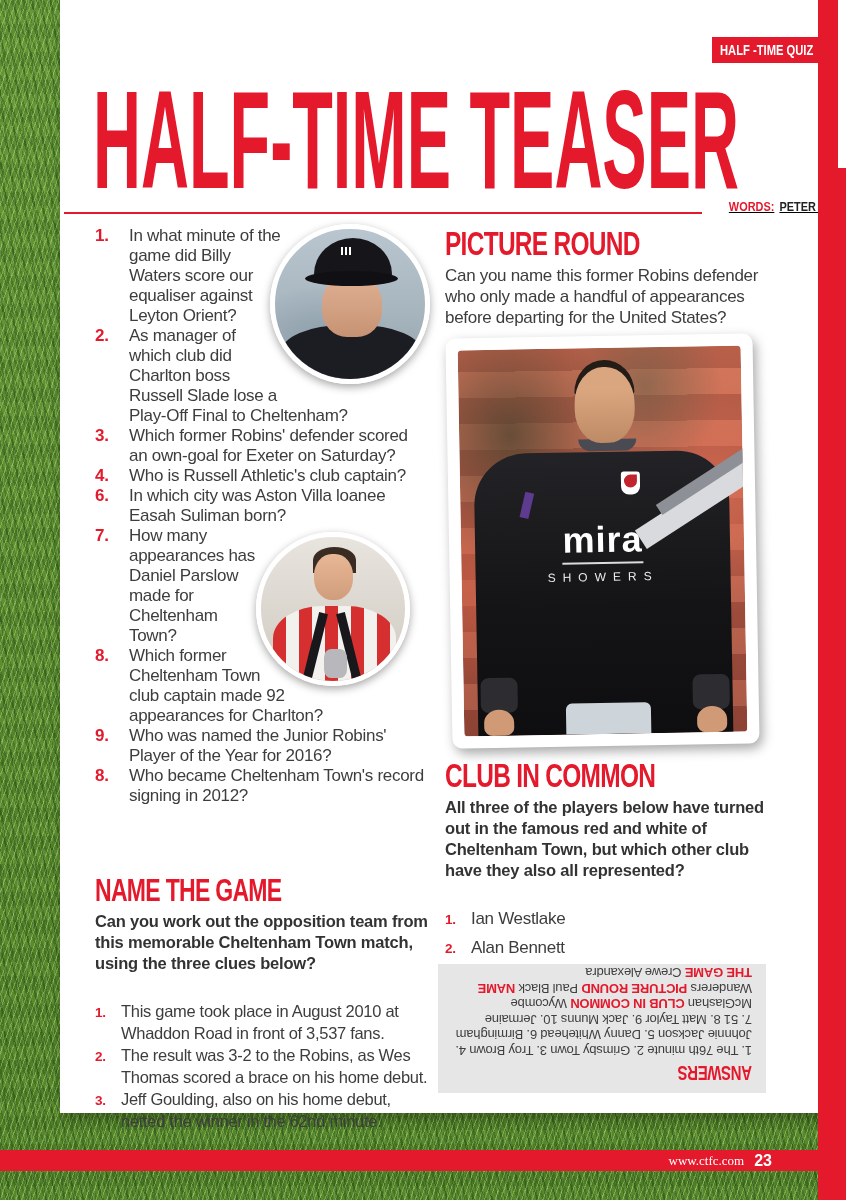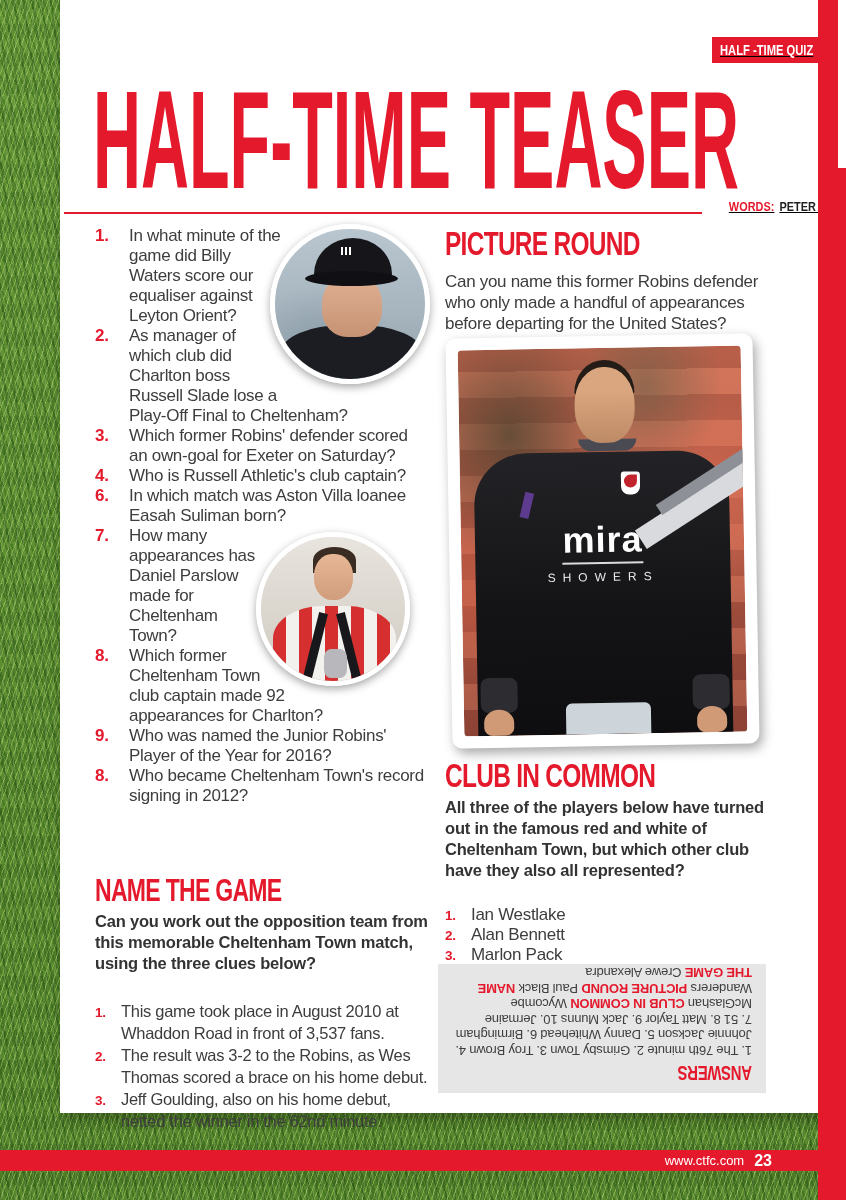--- a/index.html
+++ b/index.html
@@ -18,24 +18,24 @@
       repeating-linear-gradient(0deg, rgba(90,140,50,.25) 0 14px, rgba(55,100,30,.25) 14px 28px),
       linear-gradient(180deg,#6a9c3c,#55842c);
   }
   
   .page{position:absolute;left:60px;top:0;width:836px;height:1113px;background:#fff;
         box-shadow:3px 4px 10px rgba(0,0,0,.35);}
   .vbar{position:absolute;left:818px;top:0;width:20px;height:1200px;background:var(--red);z-index:3;}
   .vbar2{position:absolute;left:838px;top:168px;width:8px;height:1032px;background:var(--red);z-index:3;}
   .footer-bar{position:absolute;left:0;top:1150px;width:846px;height:21px;background:var(--red);z-index:4;
         display:flex;align-items:center;justify-content:flex-end;padding-right:74px;box-sizing:border-box;}
-  .footer-url{color:#fff;font-size:13px;}
+  .footer-url{color:#fff;font-size:13px;font-family:Liberation Serif, serif;}
   .footer-num{color:#fff;font-size:16px;font-weight:bold;margin-left:10px;}
   .tab{position:absolute;left:712px;top:37px;width:110px;height:26px;background:var(--red);z-index:5;
-        display:flex;align-items:center;text-decoration:underline;}
+        display:flex;align-items:center;}
   .tab-label{color:#fff;font-weight:bold;font-size:14px;letter-spacing:0;white-space:nowrap;
         display:inline-block;transform:scaleX(.8);transform-origin:0 50%;margin-left:8px;}
   
   .title-svg{position:absolute;left:33px;top:84px;}
   .byline-row{position:absolute;left:4px;right:26px;top:196px;height:18px;display:flex;align-items:flex-end;text-decoration:underline;}
   .rule{flex:1;height:2px;background:var(--red);}
   .byline-labels{display:inline-flex;gap:6px;align-items:center;transform:scaleX(.84);transform-origin:100% 50%;}
   .words-label{color:var(--red);font-weight:bold;font-size:13px;white-space:nowrap;}
   .author-name{color:#222;font-weight:bold;font-size:13px;white-space:nowrap;}
   
@@ -70,21 +70,21 @@
   .c-medal{position:absolute;left:44%;top:78%;width:16%;height:20%;background:#b8b8bc;border-radius:30%;}
   
   .ntg{position:absolute;left:35px;top:874px;width:337px;}
   .ntg .red-h{font-size:32px;}
   .section-intro-bold{margin-top:5px;font-weight:bold;color:#333;font-size:16.5px;line-height:21px;letter-spacing:-0.2px;}
   .clues{margin-top:27px;font-size:16.5px;line-height:20px;color:var(--ink);letter-spacing:-0.3px;}
   .clue{padding-left:26px;margin-bottom:2px;}
   .cluenum{display:inline-block;width:26px;margin-left:-26px;color:var(--red);font-weight:bold;font-size:13.5px;}
   
   .picture-round{position:absolute;left:385px;top:226px;width:325px;}
-  .section-intro{margin-top:11px;color:var(--ink);font-size:17px;line-height:21px;letter-spacing:-0.3px;}
+  .section-intro{margin-top:5px;color:var(--ink);font-size:17px;line-height:21px;letter-spacing:-0.3px;}
   .polaroid{position:absolute;left:389px;top:336px;width:307px;height:410px;background:#fff;border-radius:10px;
         box-sizing:border-box;padding:12px;box-shadow:3px 5px 12px rgba(0,0,0,.35);transform:rotate(-1deg);}
   .photo{position:relative;width:100%;height:100%;border-radius:4px;overflow:hidden;
         background:
           radial-gradient(150px 180px at 18% 22%, rgba(70,65,45,.75), transparent 70%),
           radial-gradient(110px 130px at 66% 10%, rgba(105,95,70,.6), transparent 70%),
           radial-gradient(140px 150px at 88% 40%, rgba(220,110,85,.75), transparent 75%),
           radial-gradient(120px 140px at 6% 62%, rgba(205,95,70,.65), transparent 75%),
           repeating-linear-gradient(0deg, rgba(120,40,30,.25) 0 26px, rgba(230,130,100,.25) 26px 52px),
           linear-gradient(180deg,#cd7258 0%,#c06650 35%,#a85745 70%,#934b3c 100%);}
@@ -103,21 +103,21 @@
   .mira-word{color:#fff;font-weight:bold;font-size:36px;letter-spacing:1px;line-height:1;
         border-bottom:2px solid rgba(255,255,255,.85);display:inline-block;padding-bottom:4px;}
   .showers-word{color:#e9e9ea;font-size:12px;letter-spacing:7px;margin-top:6px;}
   .p-cuff-l{position:absolute;left:6%;bottom:6%;width:13%;height:9%;background:#2c2c31;border-radius:8px;}
   .p-cuff-r{position:absolute;right:6%;bottom:6%;width:13%;height:9%;background:#2c2c31;border-radius:8px;}
   .p-hand-l{position:absolute;left:7%;bottom:0;width:30px;height:26px;background:#cf9a75;border-radius:50% 50% 30% 30%;}
   .p-hand-r{position:absolute;right:7%;bottom:0;width:30px;height:26px;background:#cf9a75;border-radius:50% 50% 30% 30%;}
   .p-jeans{position:absolute;left:36%;bottom:0;width:30%;height:8%;background:#cdd5da;border-radius:6px 6px 0 0;}
   
   .club-common{position:absolute;left:385px;top:758px;width:330px;}
-  .players{margin-top:24px;font-size:17px;line-height:19px;color:var(--ink);letter-spacing:-0.3px;}
+  .players{margin-top:24px;font-size:17px;line-height:28px;color:var(--ink);letter-spacing:-0.3px;}
   .player{padding-left:26px;}
   .playernum{display:inline-block;width:26px;margin-left:-26px;color:var(--red);font-weight:bold;font-size:13.5px;}
   
   .answers{position:absolute;left:378px;top:964px;width:328px;height:129px;background:#e6e6e6;}
   .answers-inner{position:absolute;inset:0;transform:rotate(180deg);box-sizing:border-box;padding:10px 14px;}
   .answers-h{font-size:20px;letter-spacing:-0.5px;transform:scaleX(.75);transform-origin:0 60%;}
   .answers-text{margin-top:4px;font-size:13px;line-height:15.5px;color:#3f3f3f;letter-spacing:-0.2px;}
   .ans-strong{color:var(--red);font-weight:bold;}
 </style>
 </head>
@@ -144,21 +144,21 @@
         <div class="s-jacket"></div>
         <div class="s-face"></div>
         <div class="s-cap"></div>
         <div class="s-brim"></div>
         <div class="s-logo"></div>
       </div>
       <div class="q"><span class="qnum">1.</span><span>In what minute of the game did Billy Waters score our equaliser against Leyton Orient?</span></div>
         <div class="q"><span class="qnum">2.</span><span>As manager of which club did Charlton boss Russell Slade lose a Play-Off Final to Cheltenham?</span></div>
         <div class="q"><span class="qnum">3.</span><span>Which former Robins' defender scored an own-goal for Exeter on Saturday?</span></div>
         <div class="q"><span class="qnum">4.</span><span>Who is Russell Athletic's club captain?</span></div>
-        <div class="q"><span class="qnum">6.</span><span>In which match was Aston Villa loanee Easah Suliman born?</span></div>
+        <div class="q"><span class="qnum">6.</span><span>In which city was Aston Villa loanee Easah Suliman born?</span></div>
         <div class="qphoto qphoto2" id="qphoto2">
         <div class="c-shirt"></div>
         <div class="c-lanyard-l"></div>
         <div class="c-lanyard-r"></div>
         <div class="c-medal"></div>
         <div class="c-hair"></div>
         <div class="c-face"></div>
       </div>
 
     <div class="q"><span class="qnum">7.</span><span>How many appearances has Daniel Parslow made for Cheltenham Town?</span></div>

